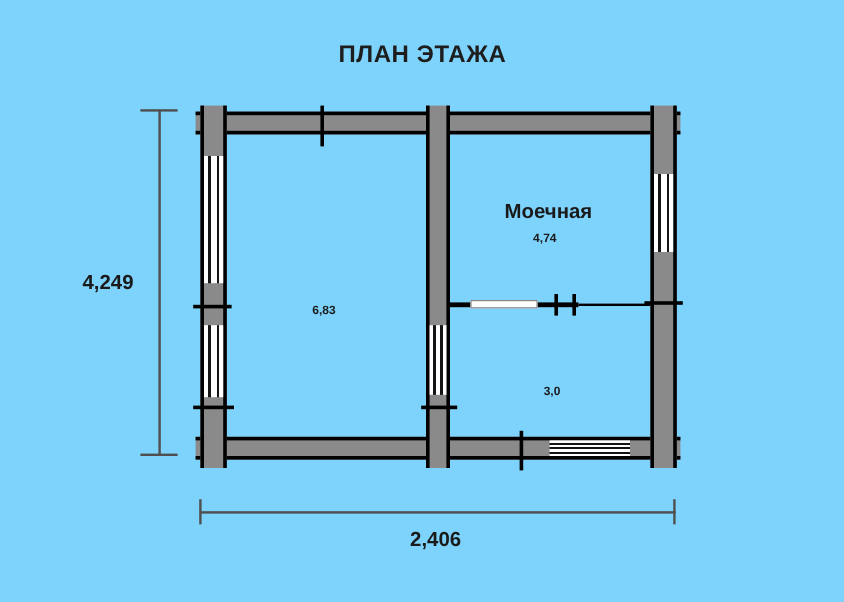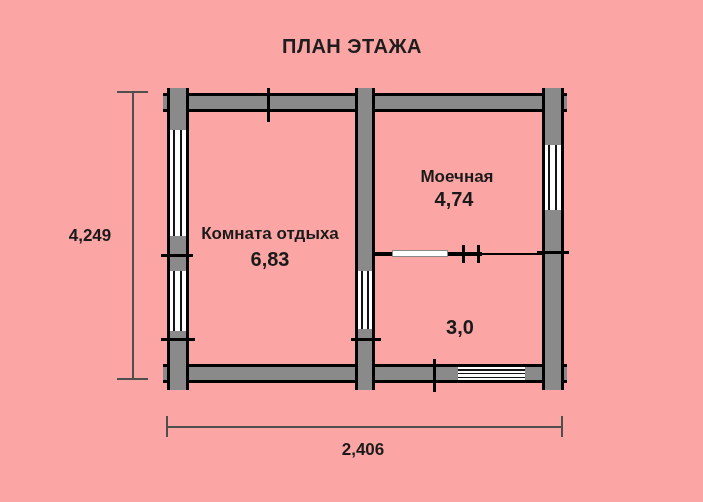--- a/index.html
+++ b/index.html
@@ -1,17 +1,17 @@
 <!DOCTYPE html>
 <html><head>
 <meta charset="utf-8">
 <style>
   html,body{margin:0;padding:0;background:#ffffff;}
   #plan{
-    position:relative;width:703px;height:502px;background:#fca5a5;
+    position:relative;width:703px;height:502px;background:#7dd3fc;
     font-family:"Liberation Sans", sans-serif;overflow:hidden;
   }
   .abs{position:absolute;}
   
   .wall{position:absolute;background:#8a8a8a;box-sizing:border-box;}
   .h-wall{border-top:3px solid #000;border-bottom:3px solid #000;}
   .v-wall{border-left:3px solid #000;border-right:3px solid #000;}
   .wall-top{left:163px;top:93px;width:404px;height:19px;}
   .wall-bottom{left:163px;top:364px;width:404px;height:19px;}
   .wall-left{left:167px;top:88px;width:22px;height:302px;}
@@ -48,21 +48,21 @@
   .vdim-tick-top{left:117px;top:91px;width:31px;height:2px;}
   .vdim-tick-bot{left:117px;top:378px;width:31px;height:2px;}
   .hdim-line{left:167px;top:426px;width:396px;height:2px;}
   .hdim-tick-left{left:166px;top:416px;width:2px;height:21px;}
   .hdim-tick-right{left:561px;top:416px;width:2px;height:21px;}
   
   .lbl{
     position:absolute;transform:translate(-50%,-50%);
     font-weight:bold;color:#1a1a1a;white-space:nowrap;font-size:17px;
   }
-  .num{font-size:20px;}
+  .num{font-size:10px;}
   .title{left:352px;top:46px;font-size:20px;letter-spacing:0.5px;color:#1d1d1d;}
   .dim-label{font-size:17px;text-align:right;}
   .lbl-dim-h{left:90px;top:236px;}
   .lbl-dim-w{left:363px;top:450px;}
   .lbl-rest-name{left:270px;top:234px;}
   .lbl-rest-area{left:270px;top:259px;}
   .lbl-steam-name{left:457px;top:177px;}
   .lbl-steam-area{left:454px;top:199px;}
   .lbl-wash-name{left:460px;top:307px;}
   .lbl-wash-area{left:460px;top:327px;}
@@ -103,21 +103,20 @@
   <div class="dim vdim-line"></div>
   <div class="dim vdim-tick-top"></div>
   <div class="dim vdim-tick-bot"></div>
   <div class="dim hdim-line"></div>
   <div class="dim hdim-tick-left"></div>
   <div class="dim hdim-tick-right"></div>
 
   <div class="lbl dim-label lbl-dim-h">4,249</div>
   <div class="lbl dim-label lbl-dim-w">2,406</div>
 
-  <div class="lbl lbl-rest-name">Комната отдыха</div>
   <div class="lbl num lbl-rest-area">6,83</div>
 
   <div class="lbl lbl-steam-name">Моечная</div>
   <div class="lbl num lbl-steam-area">4,74</div>
 
   <div class="lbl num lbl-wash-area">3,0</div>
 
 </div>
 
 </body></html>

